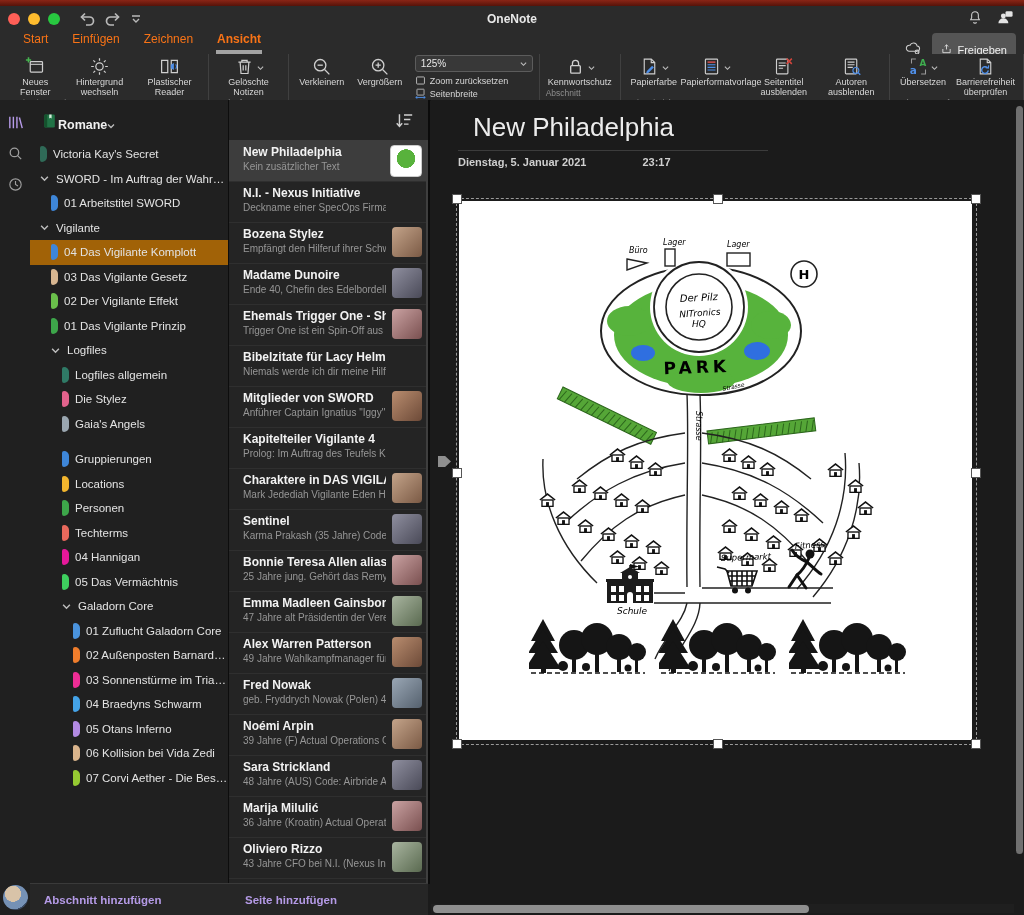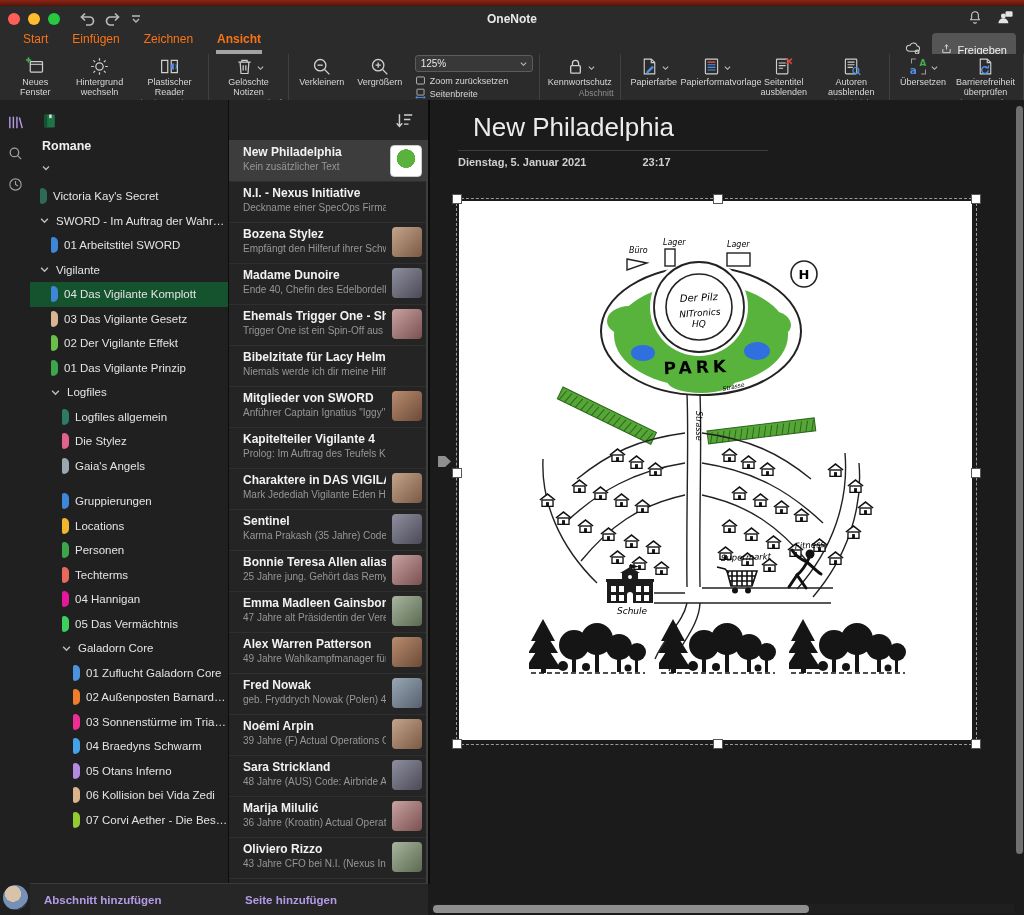--- a/index.html
+++ b/index.html
@@ -20,35 +20,35 @@
   .tabsright{position:absolute;right:8px;top:1px;display:flex;align-items:center;gap:10px;}
   .sharebtn{display:flex;align-items:center;gap:5px;background:#555;border-radius:4px;height:33px;padding:0 9px;font-size:11px;color:#f0f0f0;}
   
   .ribbon{position:absolute;top:54px;left:0;right:0;height:46px;background:#2b2b2b;border-bottom:1px solid #141414;display:flex;padding-left:2px;}
   .rgroup{display:flex;flex-direction:column;justify-content:space-between;border-right:1px solid #404040;padding:1px 6px 1px;}
   .rbtns{display:flex;align-items:flex-start;gap:4px;}
   .rbtn{display:flex;flex-direction:column;align-items:center;min-width:50px;padding:0 2px;}
   .iconrow{display:flex;align-items:center;gap:2px;height:22px;}
   .icon-slot svg{width:21px;height:21px;display:block;}
   .rlabel{font-size:9px;line-height:10px;text-align:center;color:#d8d8d8;max-width:72px;}
-  .rglabel{font-size:8.5px;color:#8d8d8d;text-align:right;padding:1px 0 1px;}
+  .rglabel{font-size:8.5px;color:#8d8d8d;text-align:left;padding:1px 0 1px;}
   .zoompanel{display:flex;flex-direction:column;margin-left:4px;width:118px;}
   .zselect{display:flex;align-items:center;justify-content:space-between;background:#383838;border:1px solid #5c5c5c;border-radius:3px;height:15px;font-size:10px;color:#e8e8e8;padding:0 5px;margin-bottom:2px;}
   .zrow{display:flex;align-items:center;gap:4px;font-size:9px;color:#d8d8d8;height:13px;}
   .zrow svg{width:11px;height:11px;}
   
   .rail{position:absolute;top:100px;left:0;bottom:0;width:30px;background:#202020;}
   .railico{display:flex;justify-content:center;margin-top:14px;}
   .railico svg{width:17px;height:17px;}
   .avatar{position:absolute;bottom:5px;left:3px;width:25px;height:25px;border-radius:50%;
           background:radial-gradient(circle at 40% 35%,#d8c3a8 0 36%,#7591b5 37% 70%,#3a4a62 71%);}
   .sidebar{position:absolute;top:100px;left:30px;bottom:31px;width:198px;background:#202020;border-right:1px solid #0d0d0d;overflow:hidden;}
-  .nbhead{display:flex;align-items:flex-start;gap:7px;padding:13px 0 10px 12px;font-size:12.5px;font-weight:bold;color:#f0f0f0;flex-direction:column;}
+  .nbhead{display:flex;align-items:flex-end;padding:13px 0 10px 12px;font-size:12.5px;font-weight:bold;color:#f0f0f0;}
   .srow{display:flex;align-items:center;gap:6px;height:24.5px;font-size:11.5px;color:#e3e3e3;}
-  .srow.sel{background:#14532d;}
+  .srow.sel{background:#a16207;}
   .sbar{width:7px;height:16px;border-radius:2px 5px 5px 2px;flex:none;}
   .chev{width:10px;flex:none;display:inline-flex;}
   .slabel{white-space:nowrap;overflow:hidden;text-overflow:ellipsis;}
   .pagespane{position:absolute;top:100px;left:229px;bottom:31px;width:199px;background:#242424;border-right:2px solid #0b0b0b;overflow:hidden;}
   .phead{height:40px;position:relative;}
   .sorticon{position:absolute;right:14px;top:12px;}
   .prow{position:relative;height:36px;padding:4px 42px 0 14px;border-top:1px solid #2f2f2f;}
   .prow.sel{background:#3d3d3d;border-top-color:#3d3d3d;}
   .ptitle{font-size:12px;font-weight:bold;color:#f2f2f2;white-space:nowrap;overflow:hidden;}
   .psub{font-size:10px;color:#969696;white-space:nowrap;overflow:hidden;margin-top:2px;}

